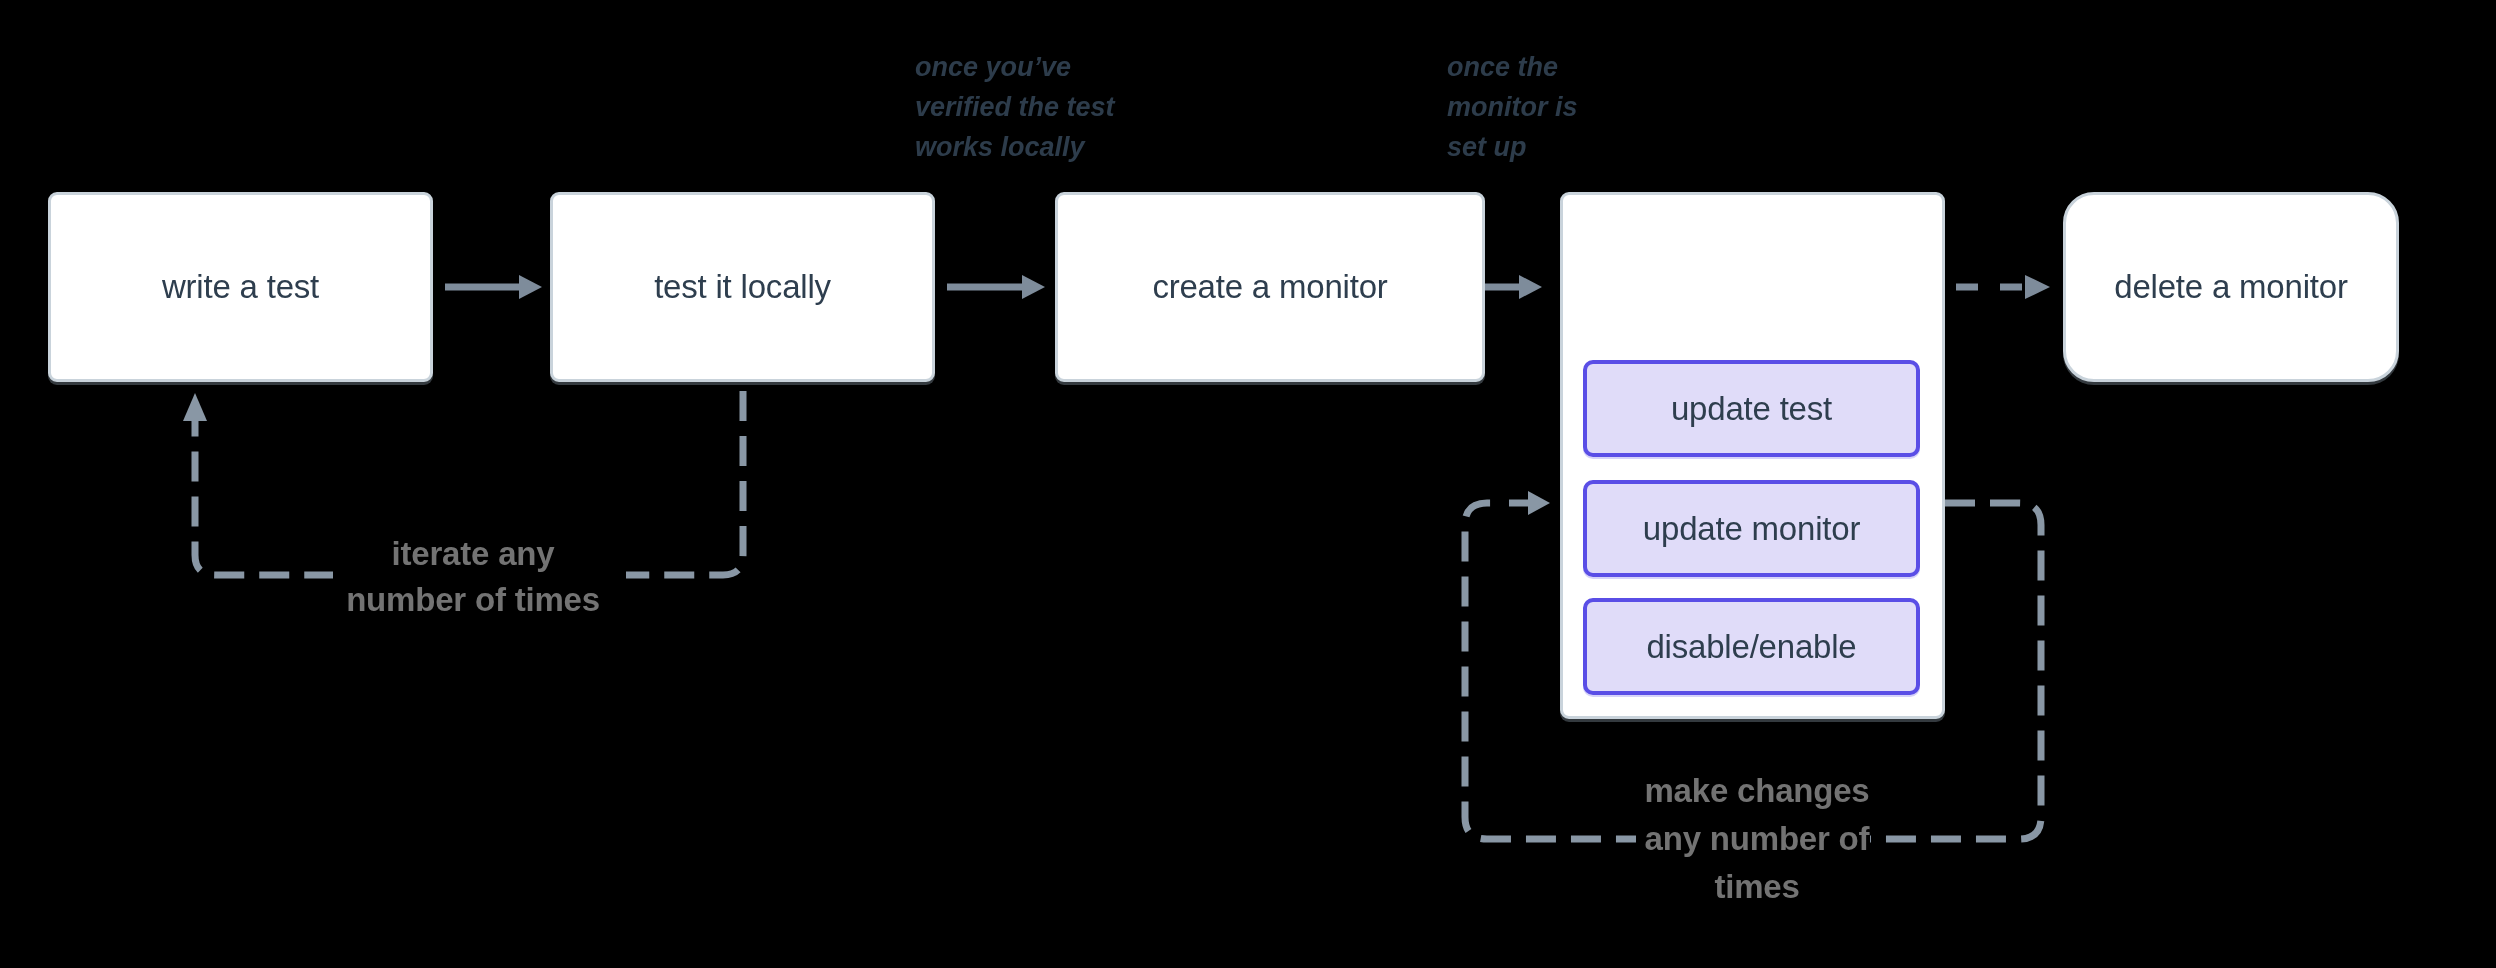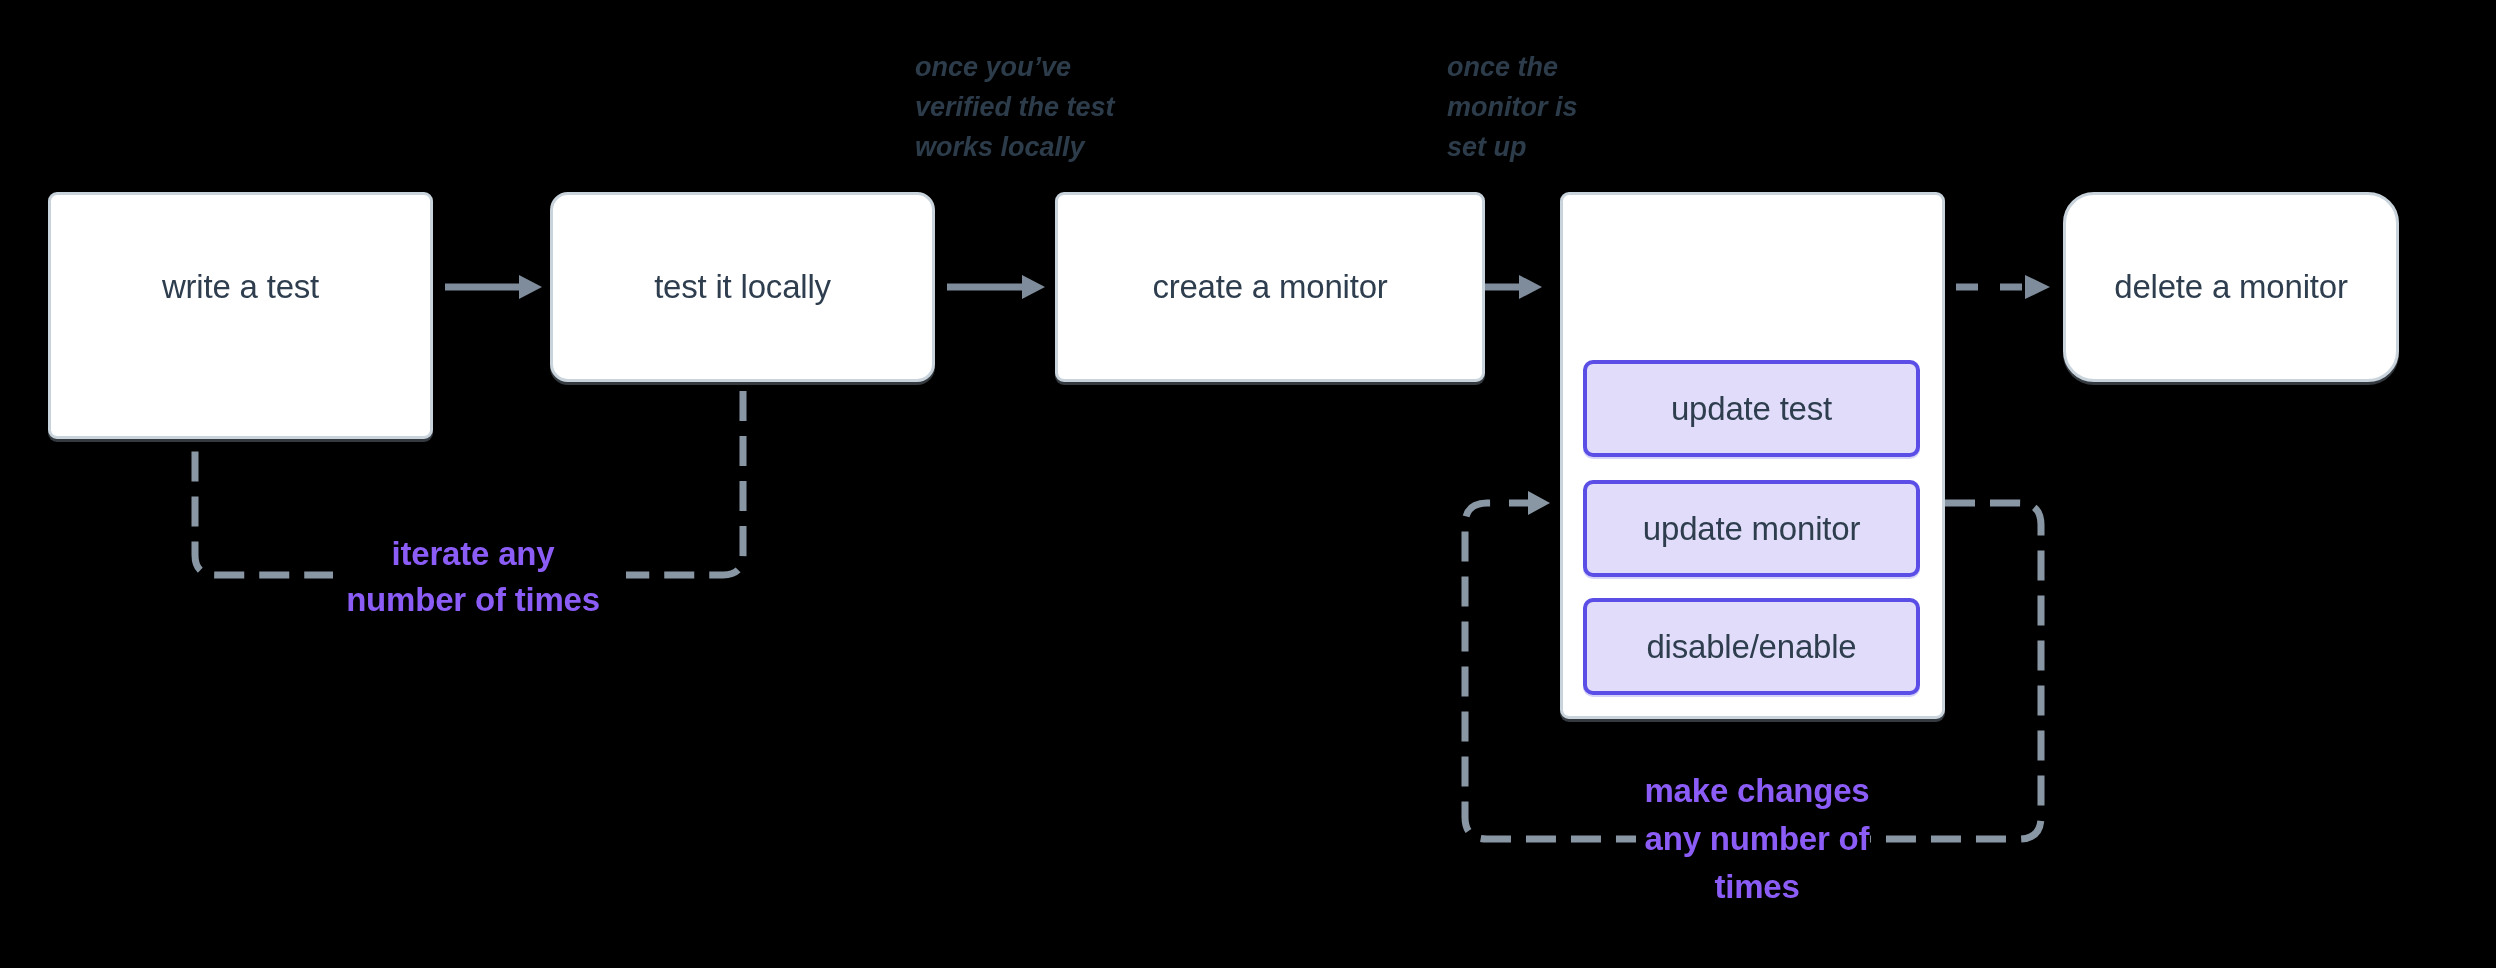--- a/index.html
+++ b/index.html
@@ -14,22 +14,22 @@
   .node{
     position:absolute;box-sizing:border-box;background:#ffffff;
     border:3px solid #c9d3db;border-radius:9px;
     box-shadow:0 3px 0 rgba(150,166,180,.35);
   }
   .node .node-label{
     position:absolute;left:0;top:0;width:100%;height:184px;
     display:flex;align-items:center;justify-content:center;
     color:#2e3e4e;font-size:33px;letter-spacing:-0.2px;
   }
-  .b1{left:48px;top:192px;width:385px;height:247px;}
-  .b2{left:550px;top:192px;width:385px;height:190px;border-radius:18px;}
+  .b1{left:48px;top:192px;width:385px;height:190px;}
+  .b2{left:550px;top:192px;width:385px;height:190px;}
   .b3{left:1055px;top:192px;width:430px;height:190px;}
   .b4{left:1560px;top:192px;width:385px;height:527px;}
   .b5{left:2063px;top:192px;width:336px;height:190px;border-radius:31px;}
   
   .subnode{
     position:absolute;left:20px;width:337px;height:97px;box-sizing:border-box;
     background:#e0dcf9;border:4px solid #5a4ee6;border-radius:10px;
     display:flex;align-items:center;justify-content:center;
     color:#2e3e4e;font-size:33px;letter-spacing:-0.2px;
     box-shadow:0 2px 0 rgba(90,78,230,.25);
@@ -37,21 +37,21 @@
   .s1{top:165px;} .s2{top:285px;} .s3{top:403px;}
   
   .annotation{
     position:absolute;color:#2d3c4b;font-size:27px;font-weight:700;
     font-style:italic;line-height:40px;white-space:pre-line;
   }
   .ann1{left:915px;top:47px;width:280px;}
   .ann2{left:1447px;top:47px;width:220px;}
   
   .loop-label{
-    position:absolute;color:#8b5cf6;font-weight:700;font-size:33px;
+    position:absolute;color:#737373;font-weight:700;font-size:33px;
     text-align:center;white-space:pre-line;letter-spacing:-0.2px;
   }
   .lbl-iterate{left:273px;top:531px;width:400px;line-height:46px;}
   .lbl-changes{left:1557px;top:767px;width:400px;line-height:48px;}
   
   .knockout{position:absolute;background:#000;}
   .ko1{left:333px;top:561px;width:293px;height:30px;}
   .ko2{left:1636px;top:820px;width:234px;height:38px;}
 </style>
 </head>

